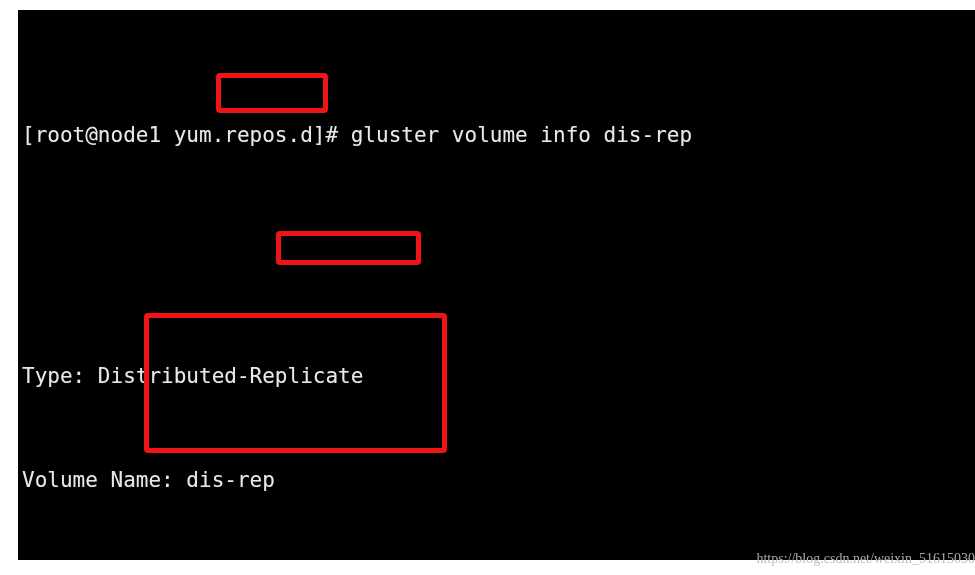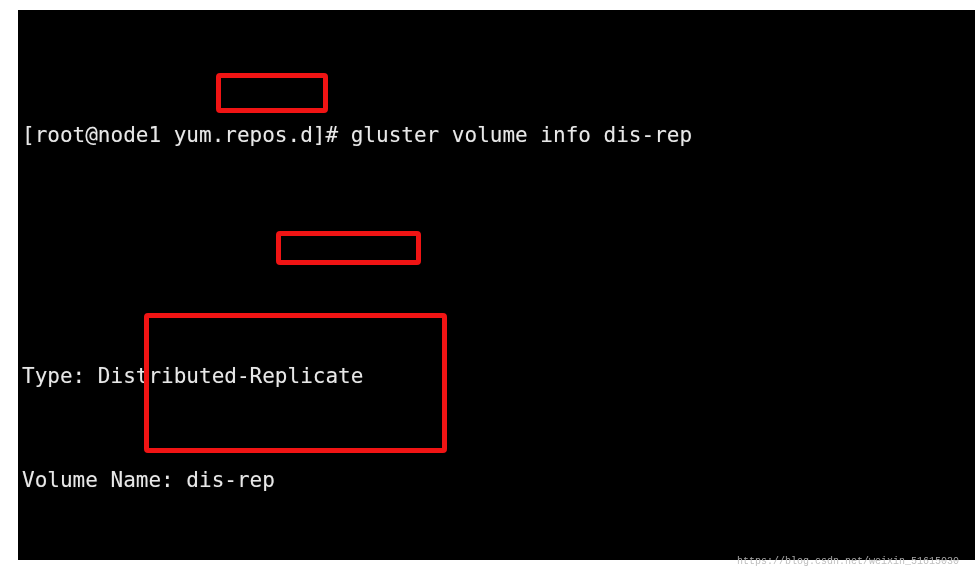--- a/index.html
+++ b/index.html
@@ -53,24 +53,24 @@
     box-sizing: border-box;
     pointer-events: none;
   }
   #redbox-volume-name { left: 198px; top: 63px;  width: 112px; height: 40px; }
   #redbox-brick-count { left: 258px; top: 221px; width: 145px; height: 34px; }
   #redbox-brick-list  { left: 126px; top: 303px; width: 303px; height: 140px; }
 
   
   #watermark {
     position: absolute;
-    right: 16px;
+    right: 0px;
     bottom: 8px;
-    font-family: Liberation Mono, monospace;
-    font-size: 10px;
+    font-family: Liberation Serif, serif;
+    font-size: 14px;
     color: #b9b9b9;
     letter-spacing: 0px;
     white-space: nowrap;
     opacity: 0.92;
   }
 </style>
 </head>
 <body>
 
 <div id="screenshot">

